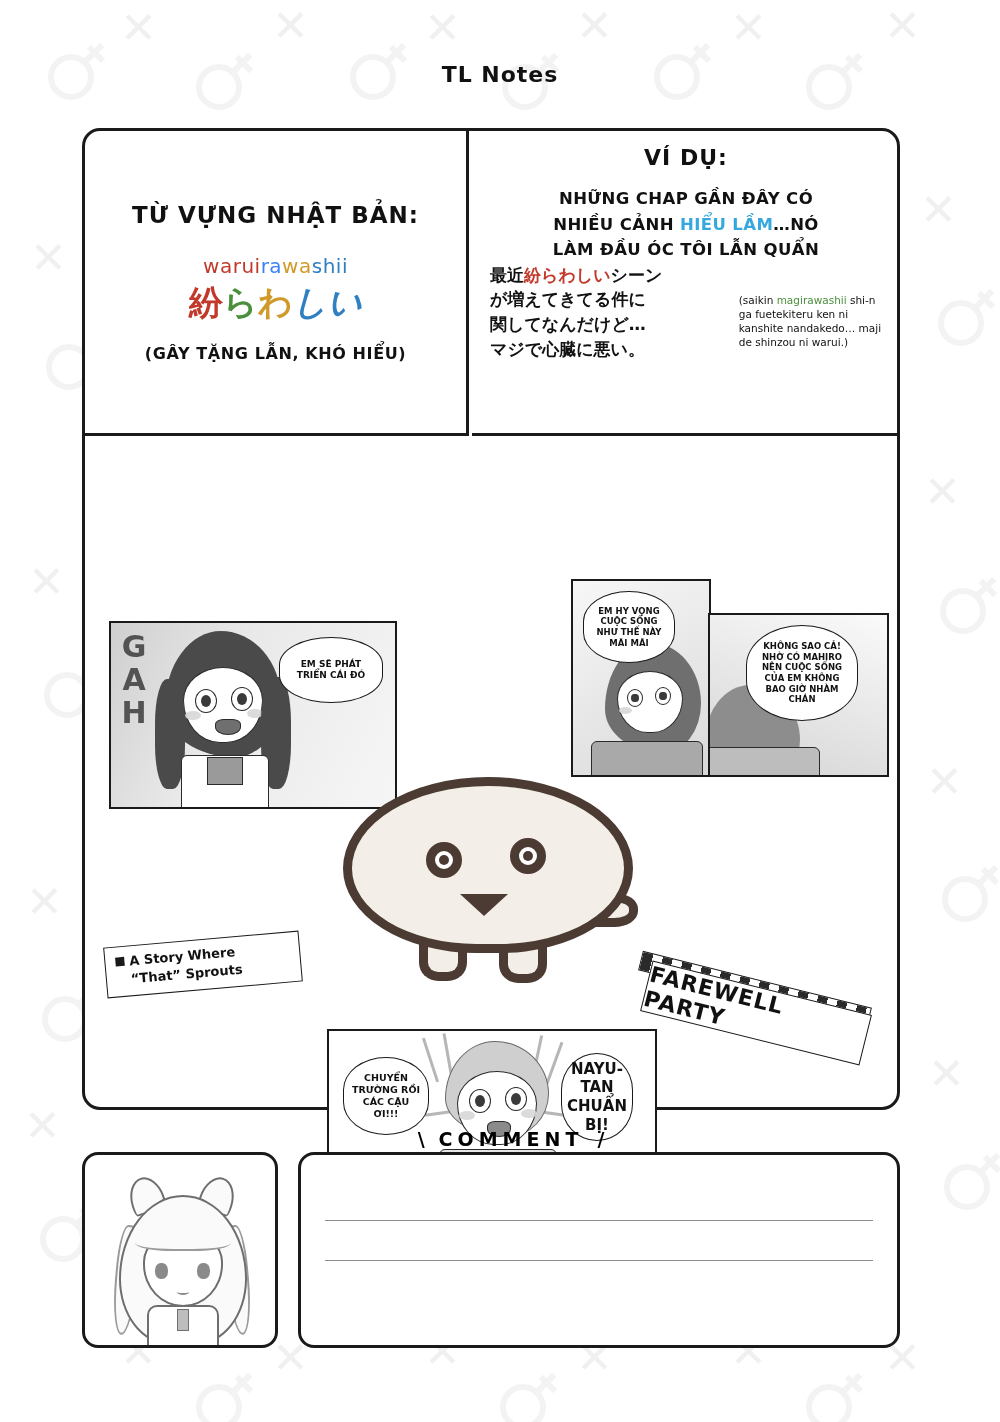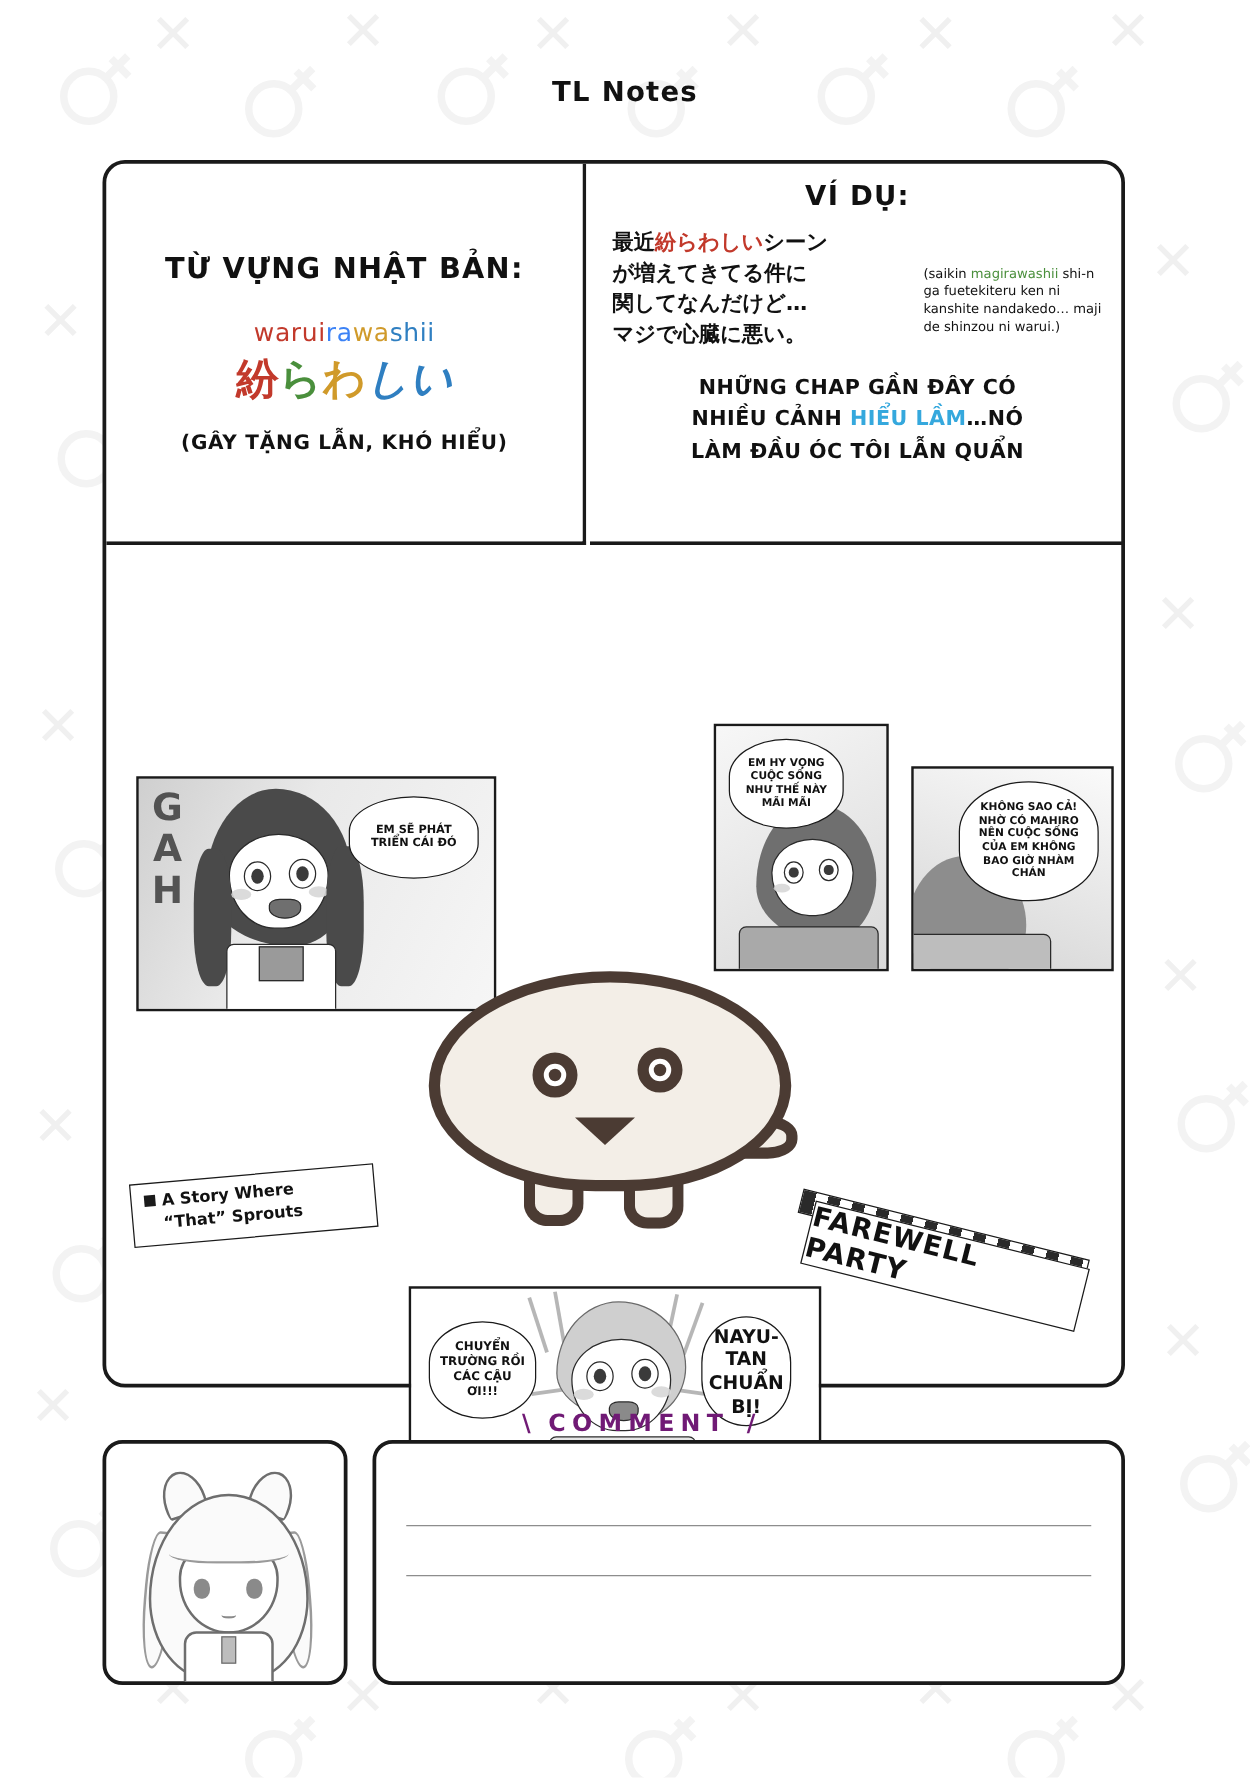--- a/index.html
+++ b/index.html
@@ -223,21 +223,21 @@
     padding: 6px 8px;
     line-height: 1.25;
   }
   #p1-bubble { left: 168px; top: 14px; width: 104px; height: 66px; font-size: 9px; }
 
   
   #panel-2 { left: 486px; top: 140px; width: 140px; height: 198px; }
   #p2-bubble { left: 10px; top: 10px; width: 92px; height: 72px; font-size: 8.5px; }
 
   
-  #panel-3 { left: 644px; top: 174px; width: 162px; height: 164px; padding-left: 43px; }
+  #panel-3 { left: 623px; top: 174px; width: 181px; height: 164px; padding-left: 43px; }
   #p3-bubble { left: 36px; top: 10px; width: 112px; height: 96px; font-size: 8.5px; }
 
   
   #panel-4 { left: 242px; top: 590px; width: 330px; height: 188px; }
   #p4-bubble-left { left: 14px; top: 26px; width: 86px; height: 78px; font-size: 9.5px; }
   #p4-bubble-right { left: 232px; top: 22px; width: 72px; height: 88px; font-size: 15px; }
 
   
   .hair {
     position: absolute;
@@ -392,21 +392,21 @@
 
   
   #comment-label {
     position: absolute;
     left: 0; right: 0; top: 1128px;
     text-align: center;
     font-family: "DejaVu Sans", sans-serif;
     font-weight: bold;
     font-size: 19px;
     letter-spacing: 5px;
-    color: #701a75;
+    color: #000000;
     padding-left: 22px;
   }
   #comment-label .slash { font-weight: bold; margin: 0 14px; letter-spacing:0; }
 
   #avatar-box {
     position: absolute;
     left: 82px; top: 1152px;
     width: 196px; height: 196px;
     border: 3px solid #1a1a1a;
     border-radius: 16px;
@@ -573,35 +573,35 @@
         <span class="c1">warui</span><span class="c2">ra</span><span class="c3">wa</span><span class="c4">shii</span>
       </div>
       <div id="kanji-word">
         <span class="k1">紛</span><span class="k2">ら</span><span class="k3">わ</span><span class="k4">しい</span>
       </div>
       <div id="vocab-gloss">(GÂY TẶNG LẪN, KHÓ HIỂU)</div>
     </div>
 
     <div id="example-cell">
       <div id="example-heading">VÍ DỤ:</div>
+      <div id="vi-translation">
+        <span>NHỮNG CHAP GẦN ĐÂY CÓ</span><br>
+        <span>NHIỀU CẢNH </span><span class="hl">HIỂU LẦM</span><span>…NÓ</span><br>
+        <span>LÀM ĐẦU ÓC TÔI LẪN QUẨN</span>
+      </div>
       <div id="jp-block">
         <div id="jp-sentence">
           <span>最近</span><span class="hl">紛らわしい</span><span>シーン</span><br>
           <span>が増えてきてる件に</span><br>
           <span>関してなんだけど…</span><br>
           <span>マジで心臓に悪い。</span>
         </div>
         <div id="romaji-note">
           <span>(saikin </span><span class="hl">magirawashii</span><span> shi-n ga fuetekiteru ken ni kanshite nandakedo… maji de shinzou ni warui.)</span>
         </div>
-      </div>
-      <div id="vi-translation">
-        <span>NHỮNG CHAP GẦN ĐÂY CÓ</span><br>
-        <span>NHIỀU CẢNH </span><span class="hl">HIỂU LẦM</span><span>…NÓ</span><br>
-        <span>LÀM ĐẦU ÓC TÔI LẪN QUẨN</span>
       </div>
     </div>
 
     <div id="comic-area">
 
       <div class="panel" id="panel-1">
         <div class="shade"></div>
         <div class="gah">GAH</div>
         <div class="hair" style="left:54px; top:8px; width:116px; height:126px;"></div>
         <div class="face" style="left:72px; top:44px; width:80px; height:76px;"></div>

